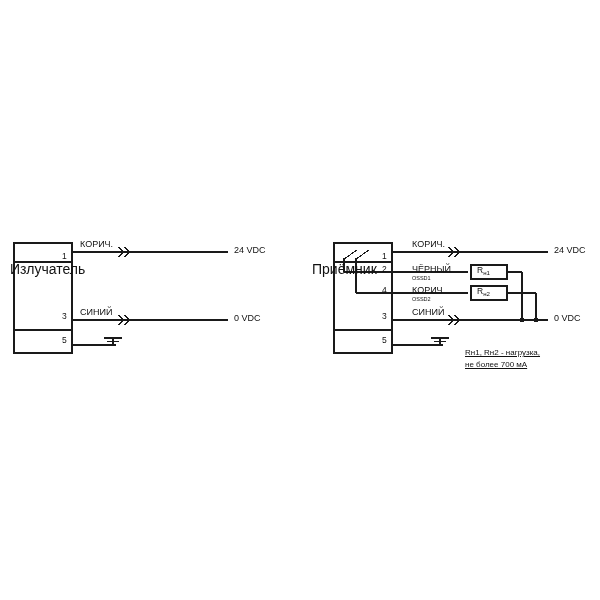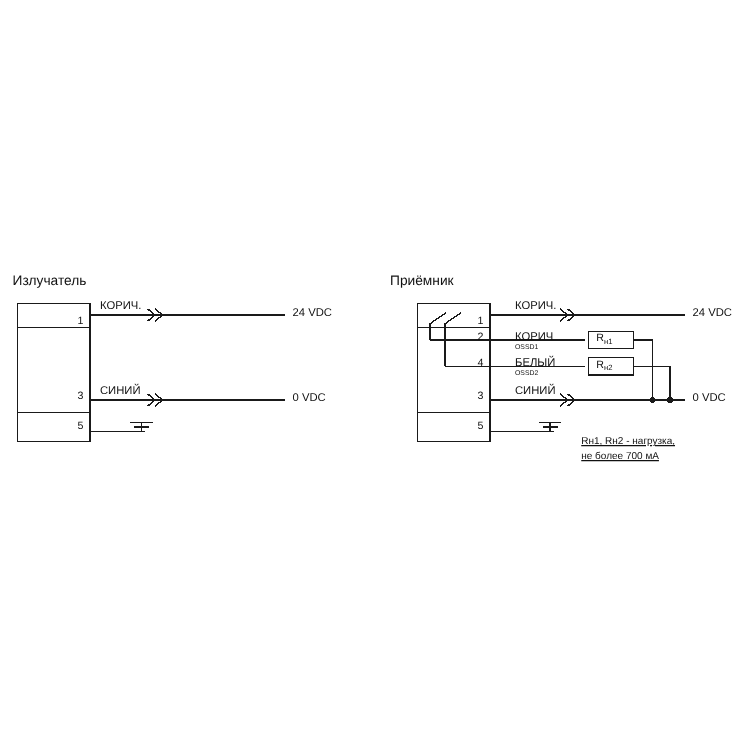--- a/index.html
+++ b/index.html
@@ -21,21 +21,21 @@
     width: 600px;
     height: 600px;
   }
   .lbl {
     position: absolute;
     font-family: "Liberation Sans", sans-serif;
     color: #111111;
     white-space: pre;
     line-height: 1.05;
   }
-  .lbl-title { font-size: 11px; }
+  .lbl-title { font-size: 14px; margin-top: 42px; }
   .lbl-wire  { font-size: 9px; font-weight: normal; }
   .lbl-sub   { font-size: 5.5px; }
   .lbl-pin   { font-size: 8.5px; }
   .lbl-volt  { font-size: 9px; }
   .lbl-note  { font-size: 8px; line-height: 1.35; text-decoration: underline; }
   .lbl-res   { font-size: 8.5px; }
   sub { font-size: 0.72em; vertical-align: baseline; position: relative; top: 2px; }
 </style>
 </head>
 <body>
@@ -139,24 +139,24 @@
 <div class="lbl lbl-pin" style="left:62px; top:312px;">3</div>
 <div class="lbl lbl-pin" style="left:62px; top:336px;">5</div>
 
 <div class="lbl lbl-volt" style="left:234px; top:246px;">24 VDC</div>
 <div class="lbl lbl-volt" style="left:234px; top:314px;">0 VDC</div>
 
 <div class="lbl lbl-title" style="left:312px; top:220px;text-align:right;">Приёмник</div>
 
 <div class="lbl lbl-wire" style="left:412px; top:240px;">КОРИЧ.</div>
 
-<div class="lbl lbl-wire" style="left:412px; top:265px;">КОРИЧ</div>
+<div class="lbl lbl-wire" style="left:412px; top:265px;">ЧЁРНЫЙ</div>
 <div class="lbl lbl-sub" style="left:412px; top:276px;">OSSD1</div>
 
-<div class="lbl lbl-wire" style="left:412px; top:286px;">БЕЛЫЙ</div>
+<div class="lbl lbl-wire" style="left:412px; top:286px;">КОРИЧ</div>
 <div class="lbl lbl-sub" style="left:412px; top:297px;">OSSD2</div>
 
 <div class="lbl lbl-wire" style="left:412px; top:308px;">СИНИЙ</div>
 
 <div class="lbl lbl-pin" style="left:382px; top:252px;">1</div>
 <div class="lbl lbl-pin" style="left:382px; top:265px;">2</div>
 <div class="lbl lbl-pin" style="left:382px; top:286px;">4</div>
 <div class="lbl lbl-pin" style="left:382px; top:312px;">3</div>
 <div class="lbl lbl-pin" style="left:382px; top:336px;">5</div>
 

